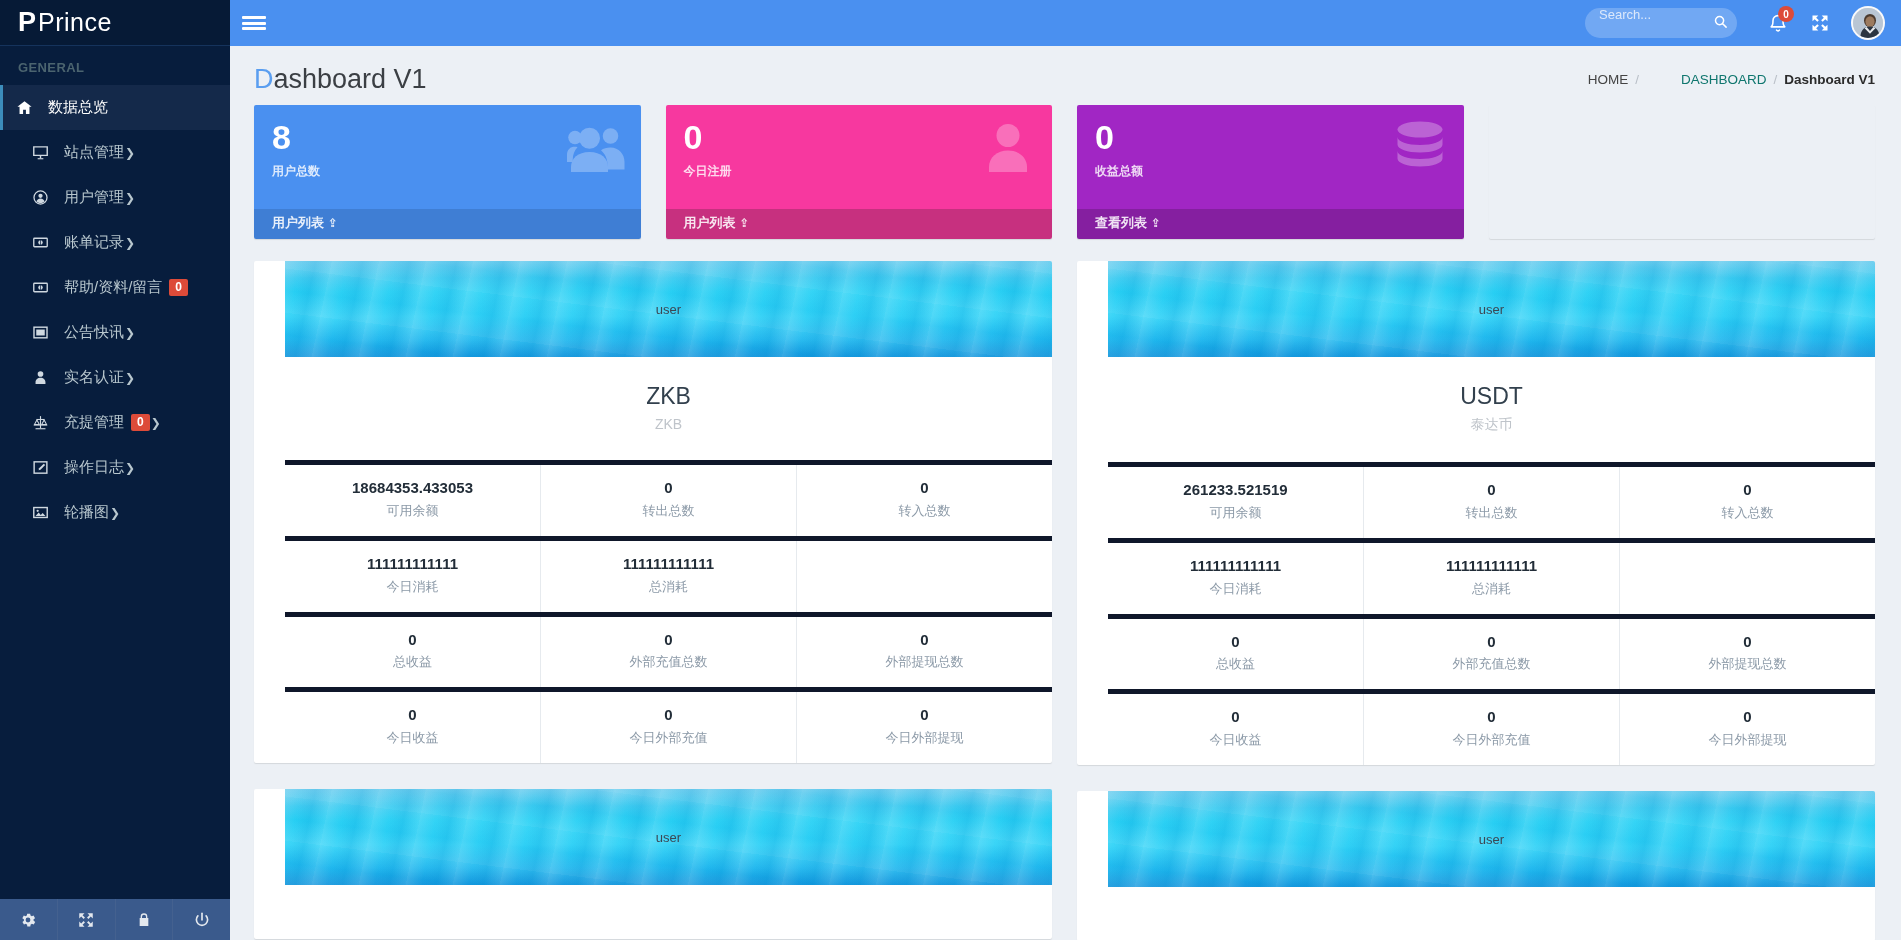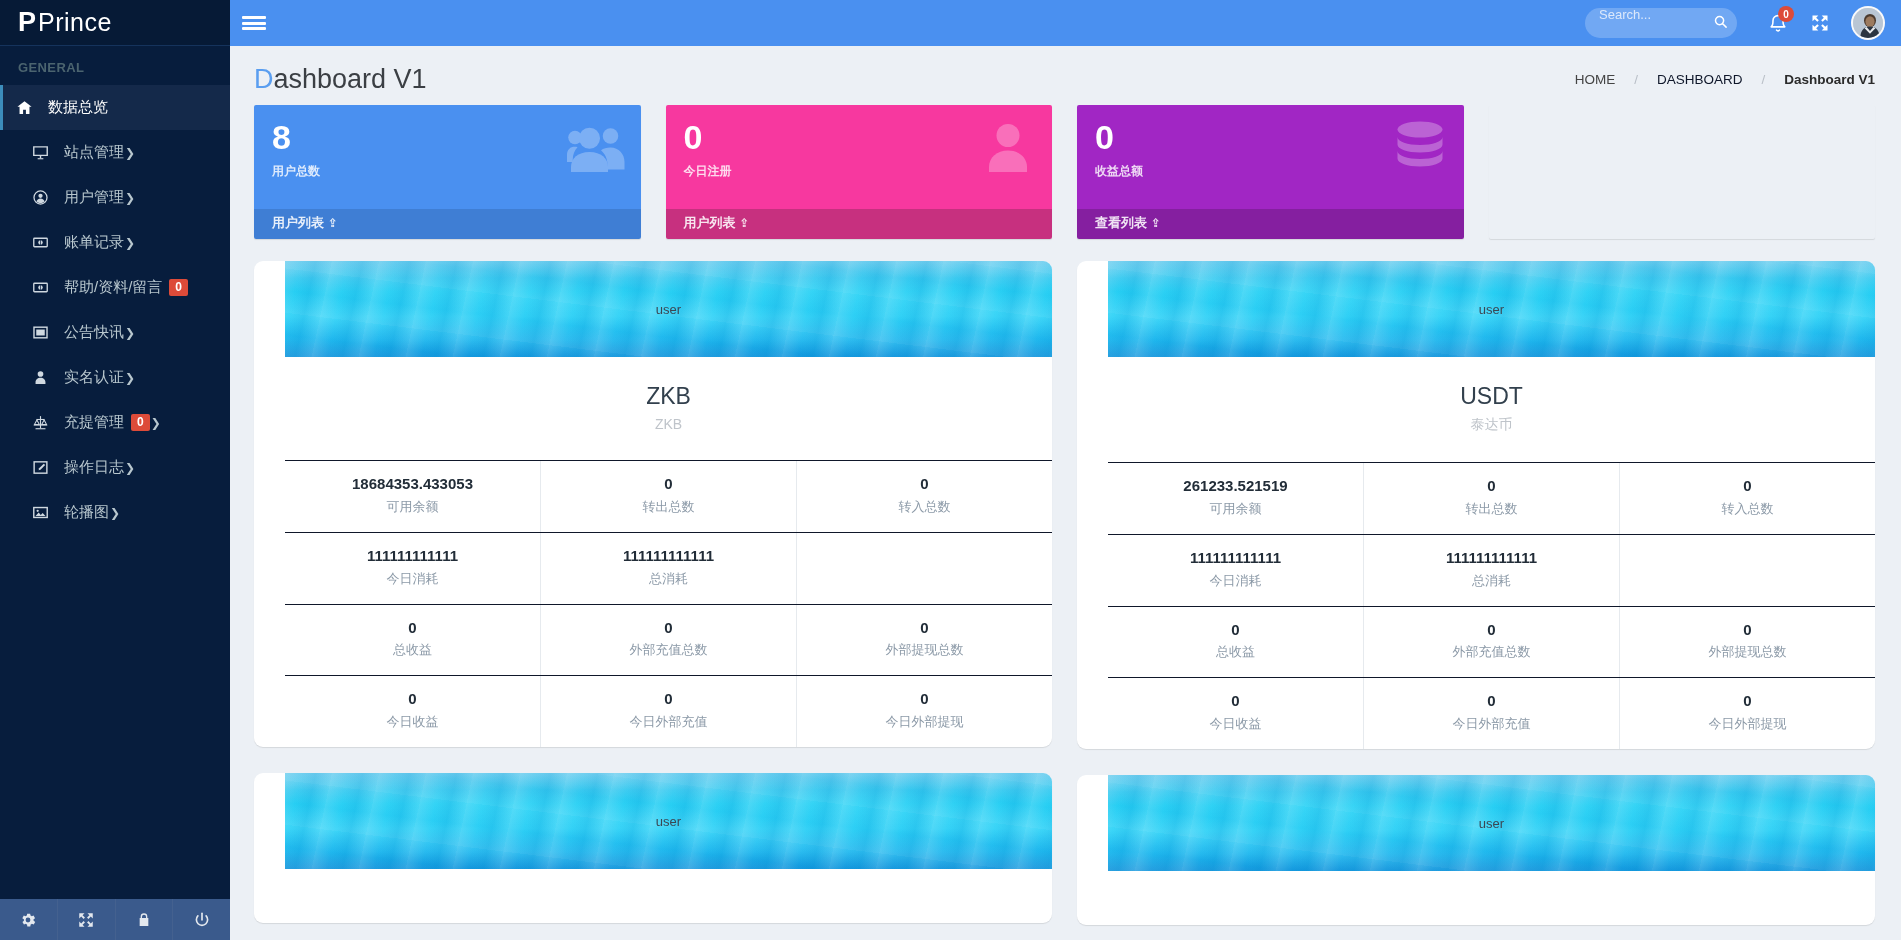--- a/index.html
+++ b/index.html
@@ -154,24 +154,24 @@
   #content-header {
     display: flex; align-items: center;
     padding: 18px 26px 10px 24px;
   }
   #page-title {
     font-size: 27px; color: #3b3f44; font-weight: 400;
   }
   #page-title .first-letter { color: #5a9ef0; }
   #breadcrumb {
     margin-left: auto; display: flex; align-items: center;
-    font-size: 13.5px; gap: 19px;
+    font-size: 13.5px; gap: 7px;
   }
   #breadcrumb .crumb { color: #444; }
-  #breadcrumb .crumb.link { color: #0f172a; }
+  #breadcrumb .crumb.link { color: #0f766e; margin-left: 35px; }
   #breadcrumb .crumb.active { color: #2b2b2b; font-weight: bold; }
   #breadcrumb .sep { color: #b9bfc7; }
 
   
   #stat-row {
     display: flex; gap: 25px;
     padding: 0 26px 0 24px;
   }
   .stat-card {
     flex: 1;
@@ -198,21 +198,21 @@
 
   
   #panels {
     display: flex; gap: 25px;
     padding: 22px 26px 0 24px;
   }
   .panel-col { flex: 1; display: flex; flex-direction: column; gap: 26px; }
   .panel {
     background: #fff;
     box-shadow: 0 1px 1px rgba(0,0,0,0.1);
-    border-radius: 9px;
+    border-radius: 2px;
     overflow: hidden;
     padding-left: 31px;
   }
   .panel-banner {
     height: 96px;
     position: relative;
     background:
       linear-gradient(180deg, rgba(255,255,255,0.16) 0%, rgba(255,255,255,0) 18%),
       repeating-linear-gradient(102deg, rgba(255,255,255,0.14) 0px, rgba(255,255,255,0.0) 16px, rgba(0,140,205,0.16) 30px, rgba(255,255,255,0.10) 46px),
       repeating-linear-gradient(7deg, rgba(255,255,255,0.10) 0px, rgba(0,160,220,0.08) 22px, rgba(255,255,255,0.06) 44px),
@@ -221,21 +221,21 @@
   }
   .panel-banner .alt-text {
     font-size: 13px; color: #3b4754;
     font-family: "Liberation Sans", sans-serif;
   }
   .panel-title-wrap {
     text-align: center; padding: 26px 0 28px 0;
   }
   .panel-title { font-size: 23px; color: #32404d; font-weight: 400; }
   .panel-sub { font-size: 14px; color: #bfc4ca; margin-top: 6px; }
-  .grid-row { display: flex; border-top: 1px solid #0f172a; }
+  .grid-row { display: flex; border-top: 5px solid #0f172a; }
   .grid-cell {
     flex: 1;
     padding: 14px 6px 16px 6px;
     text-align: center;
     border-right: 1px solid #e6eaee;
     min-height: 60px;
   }
   .grid-cell:last-child { border-right: none; }
   .grid-cell.empty { border-right: none; }
   .cell-value { font-size: 15px; color: #222d38; font-weight: bold; line-height: 1.25; }

